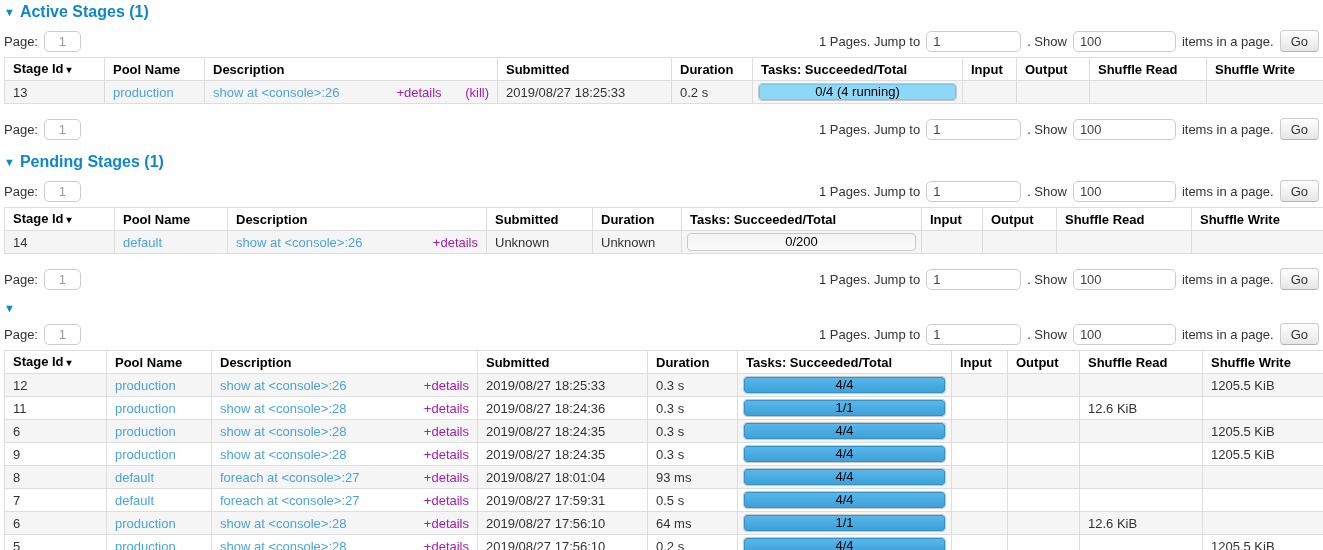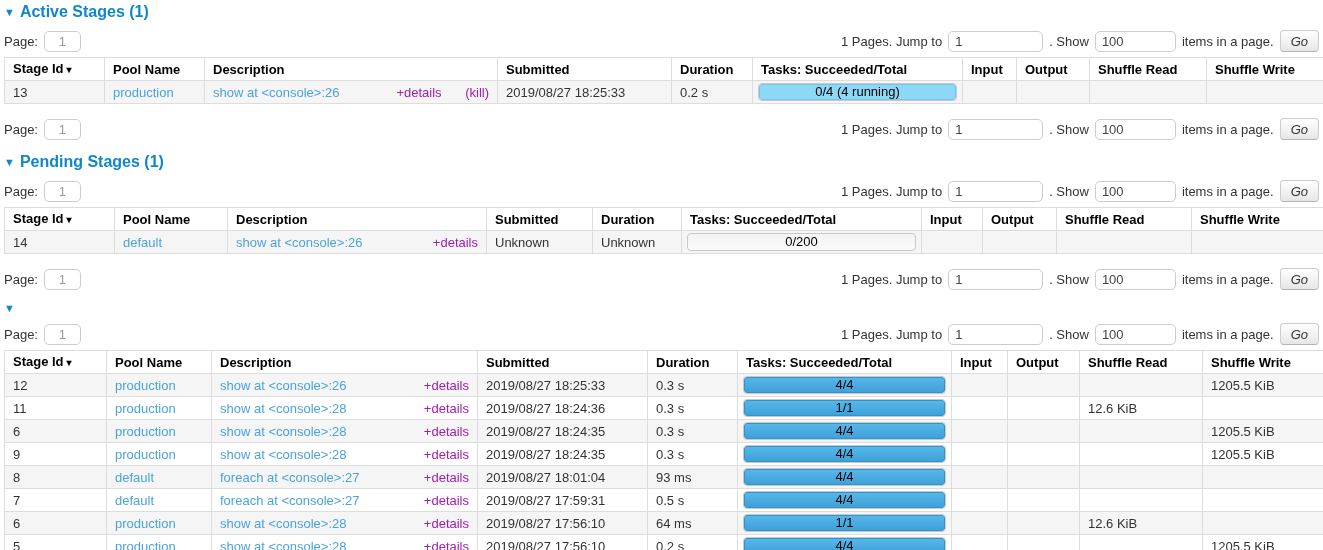--- a/index.html
+++ b/index.html
@@ -29,28 +29,27 @@
   }
   .pagination-bar.bottom { margin-top: 14px; }
   .page-left, .page-right { display: flex; align-items: center; gap: 6px; }
   input {
     height: 21px; border: 1px solid #ccc; border-radius: 5px;
     font-family: "Liberation Sans", sans-serif; font-size: 13px;
     padding: 1px 6px; color: #444; background: #fff;
   }
   .page-input { width: 37px; color: #999; text-align: center; }
   .jump-input { width: 95px; }
-  .show-input { width: 81px; }
+  .show-input { width: 103px; }
   .go-btn {
     height: 22px; padding: 1px 10px;
     border: 1px solid #ccc; border-bottom-color: #b3b3b3; border-radius: 4px;
     background: linear-gradient(to bottom, #ffffff, #e6e6e6);
     font-family: "Liberation Sans", sans-serif; font-size: 13px; color: #333;
     cursor: pointer;
-    font-style: italic;
   }
   table {
     width: 100%; border-collapse: collapse; table-layout: fixed;
     margin-top: 0;
   }
   th, td {
     border: 1px solid var(--table-border);
     padding: 4px 8px; line-height: 13px;
     text-align: left; font-size: 13px;
     overflow: hidden; white-space: nowrap;

